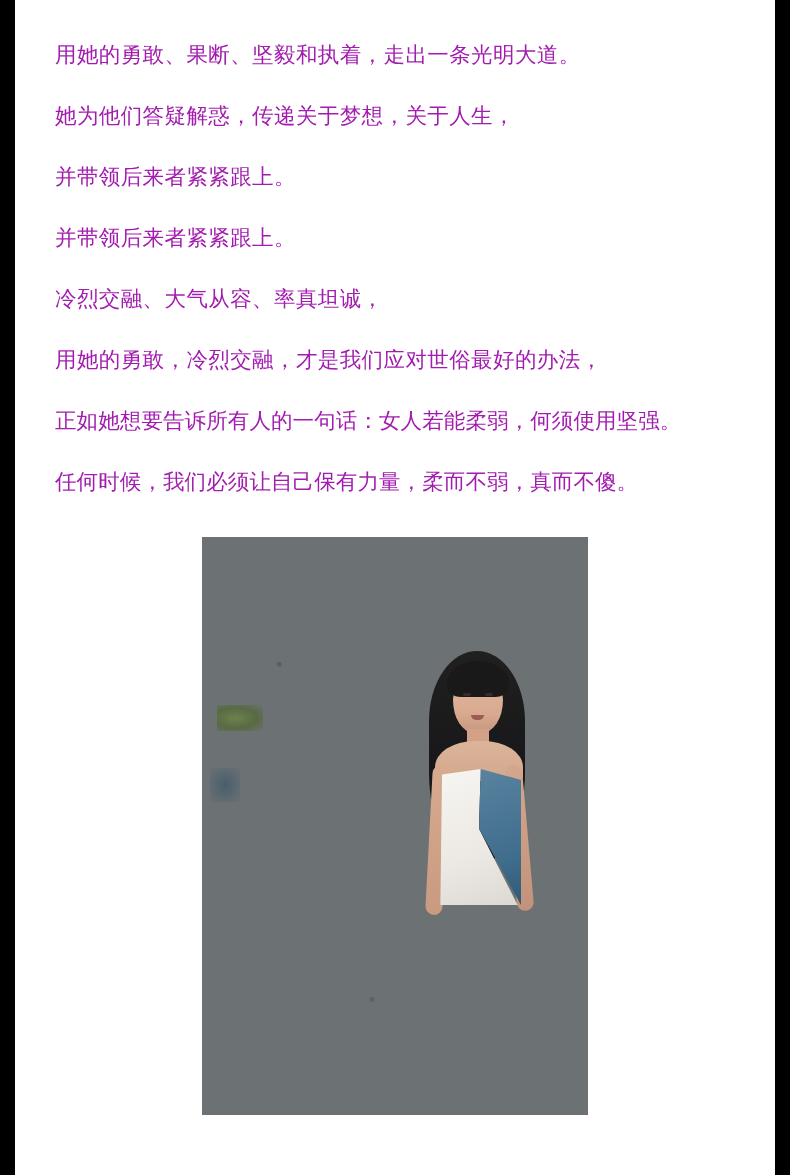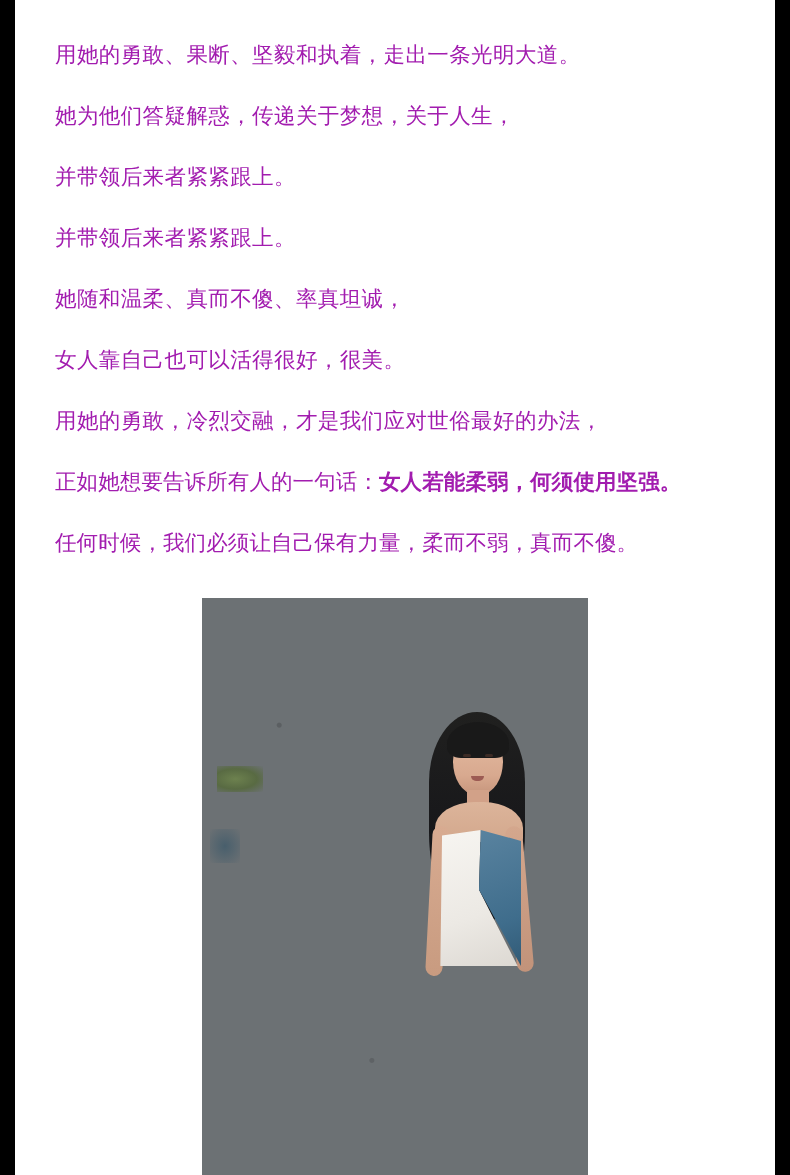--- a/index.html
+++ b/index.html
@@ -34,21 +34,21 @@
     font-size: 21.5px;
     line-height: 39.5px;
     color: #a21caf;
     letter-spacing: 0.4px;
     white-space: nowrap;
   }
   .line.wide {
     letter-spacing: 0.1px;
   }
   .line b {
-    font-weight: bold;
+    font-weight: normal;
   }
   .photo-wrap {
     margin-top: 35px;
     display: flex;
     justify-content: center;
   }
   .photo {
     position: relative;
     width: 386px;
     height: 578px;
@@ -236,22 +236,21 @@
 <body>
 
 <div class="page">
   <div class="sheet">
     <div class="article">
 
       <p class="line">用她的勇敢、果断、坚毅和执着，走出一条光明大道。</p>
       <p class="line">她为他们答疑解惑，传递关于梦想，关于人生，</p>
       <p class="line">并带领后来者紧紧跟上。</p>
       <p class="line">并带领后来者紧紧跟上。</p>
-      <p class="line">她随和温柔、真而不傻、率真坦诚，</p>
-      <p class="line">女人靠自己也可以活得很好，很美。</p>
+      <p class="line">冷烈交融、大气从容、率真坦诚，</p>
       <p class="line">用她的勇敢，冷烈交融，才是我们应对世俗最好的办法，</p>
       <p class="line wide"><span>正如她想要告诉所有人的一句话：</span><b>女人若能柔弱，何须使用坚强。</b></p>
       <p class="line wide">任何时候，我们必须让自己保有力量，柔而不弱，真而不傻。</p>
 
       <div class="photo-wrap">
         <div class="photo">
           <div class="stones"></div>
           <div class="moss"></div>
           <div class="moss2"></div>
 

